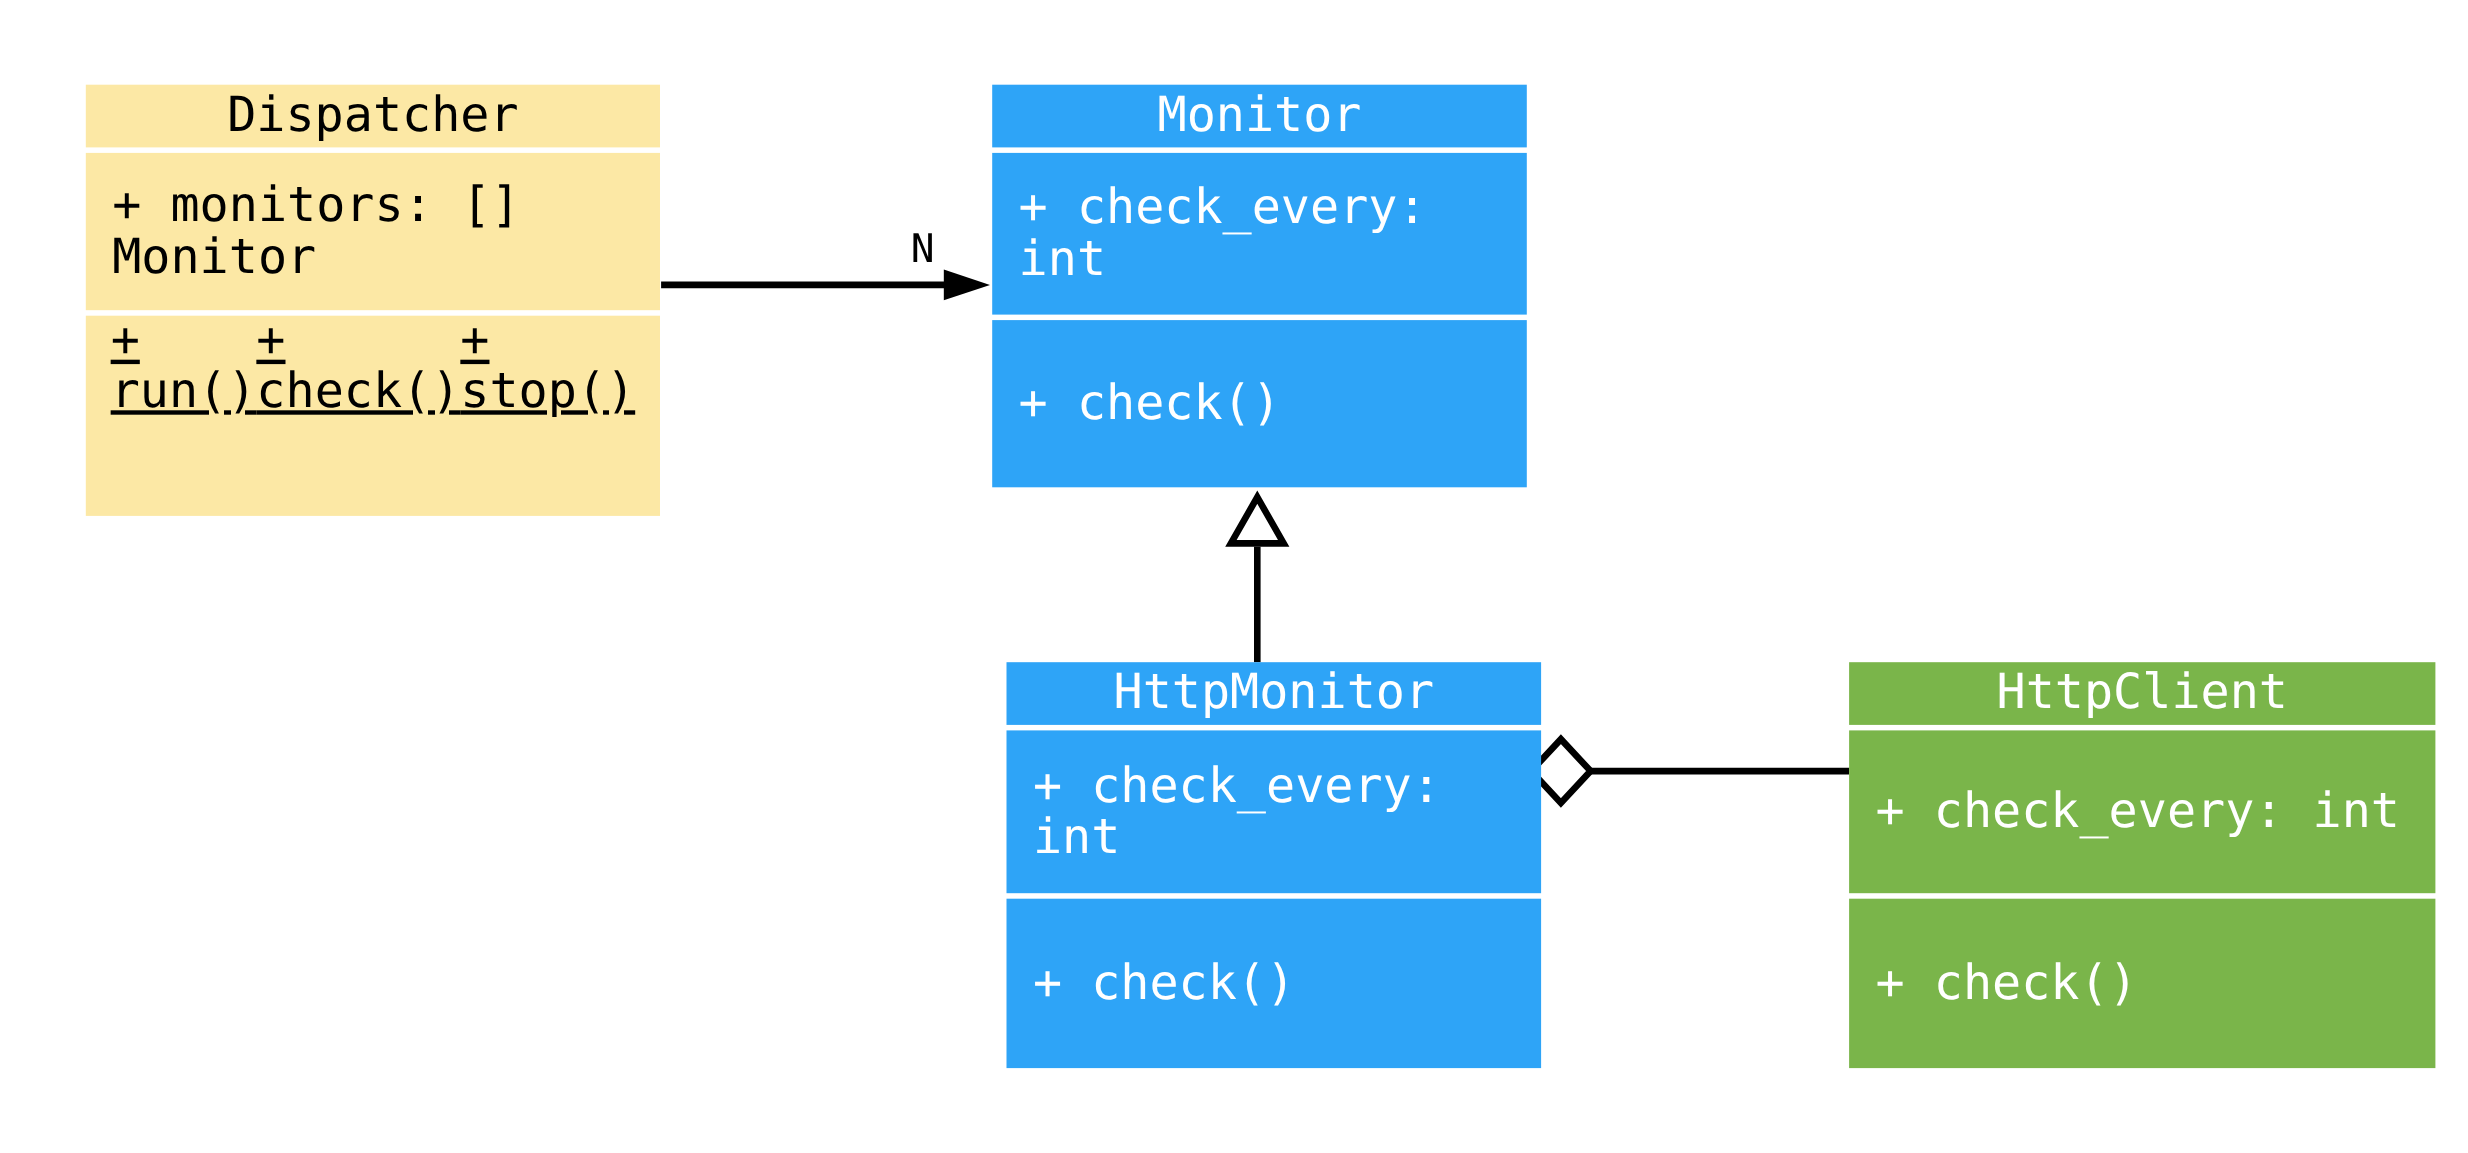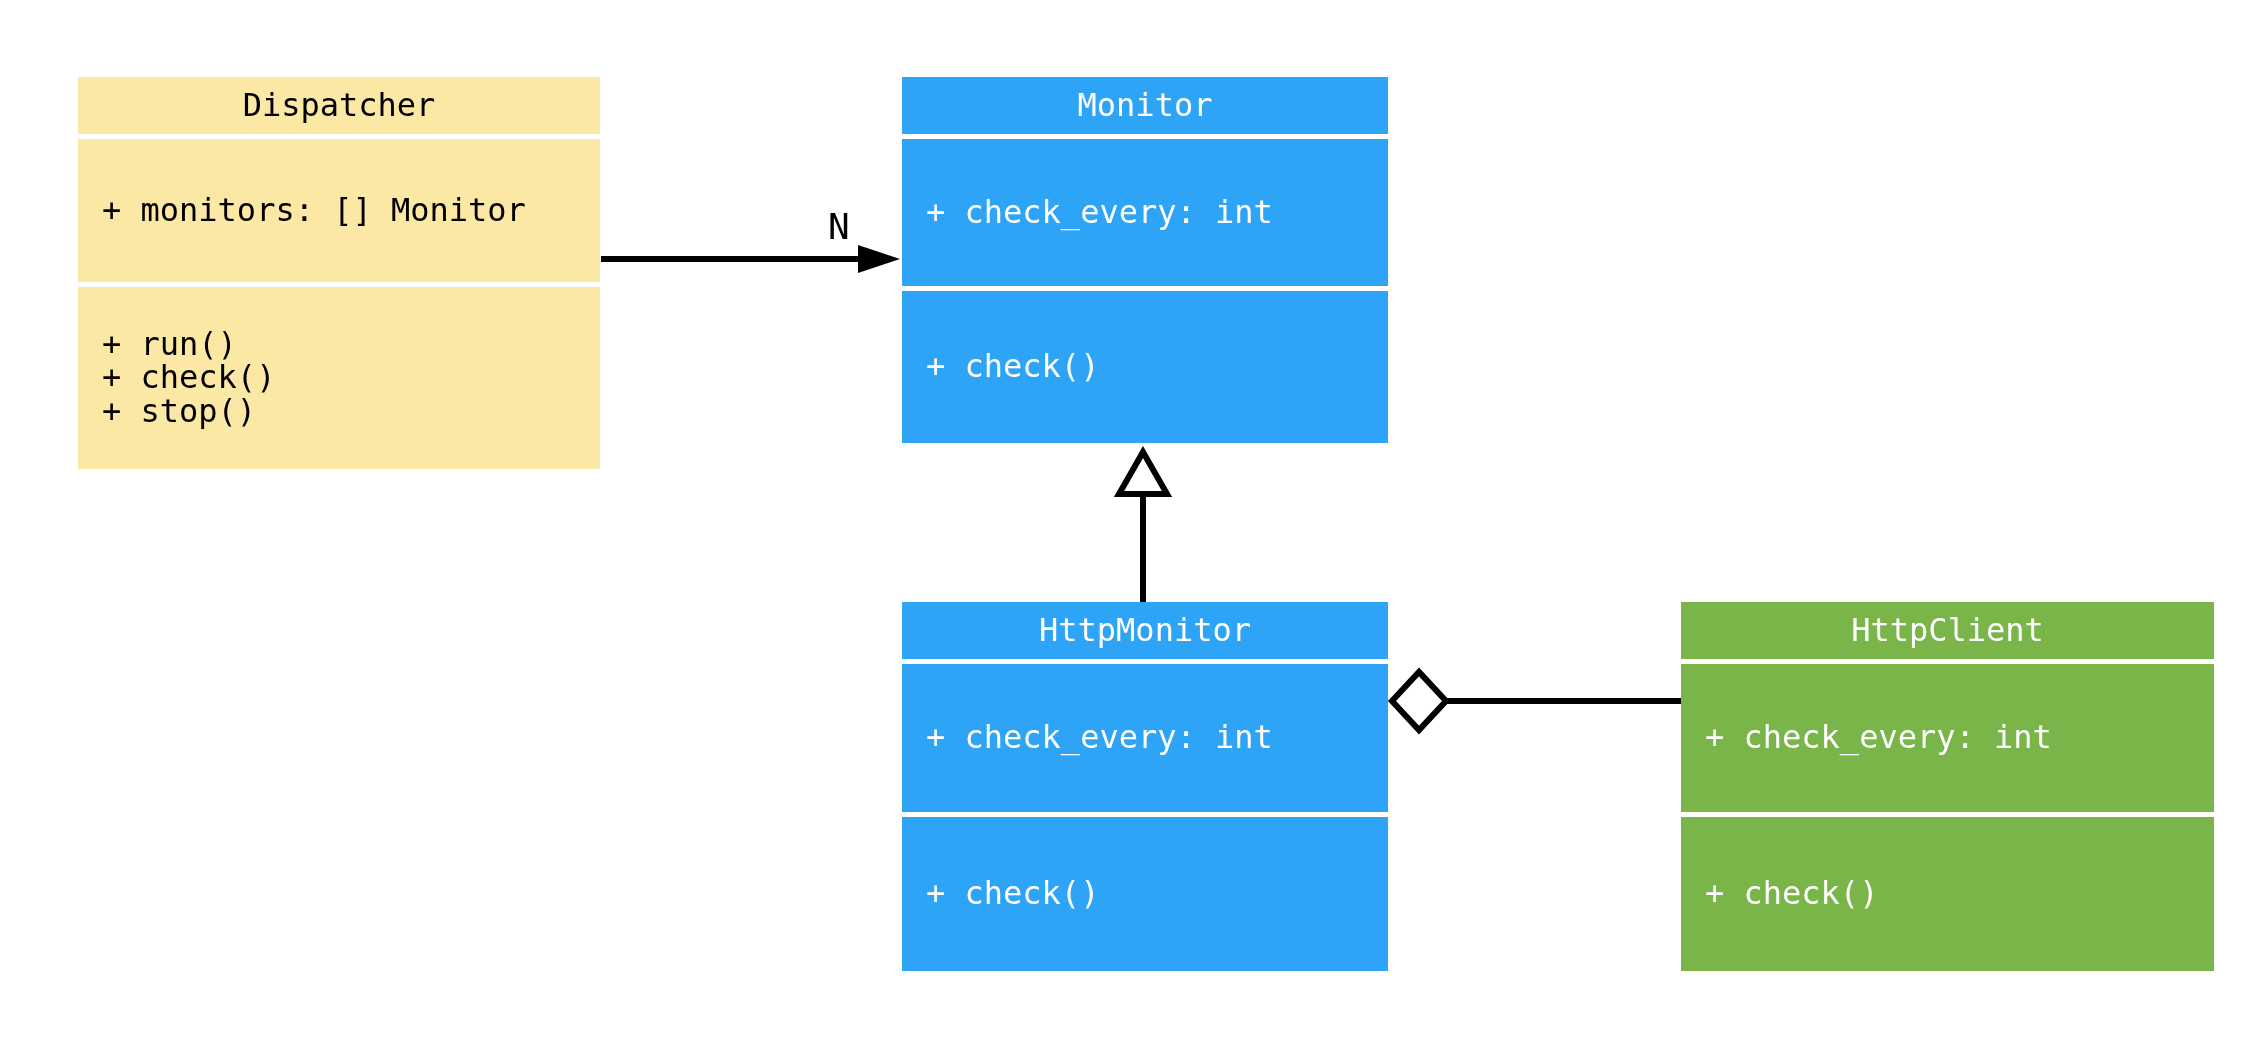--- a/index.html
+++ b/index.html
@@ -1,25 +1,25 @@
 <!DOCTYPE html>
 <html><head>
 <meta charset="utf-8">
 <style>
   html,body{margin:0;padding:0;background:#ffffff;}
   body{width:2244px;height:1048px;font-family:"DejaVu Sans Mono","Liberation Mono",monospace;}
   .canvas{position:relative;width:2244px;height:1048px;overflow:hidden;background:#ffffff;}
   svg.connectors{position:absolute;left:0;top:0;pointer-events:none;}
 
   .uml-class{position:absolute;display:flex;flex-direction:column;}
-  .sec{box-sizing:border-box;display:flex;align-items:center;font-size:32px;line-height:1.05;}
+  .sec{box-sizing:border-box;display:flex;align-items:center;font-size:44px;line-height:1.05;}
   .sec + .sec{margin-top:5px;}
   .sec.title{justify-content:center;padding:0;}
   .sec.body{padding:0 24px;}
-  .sec.multiline{flex-direction:column;align-items:flex-start;justify-content:center;}
+  .sec.multiline{flex-direction:row;align-items:flex-start;justify-content:center;text-decoration:underline;}
   .sec.multiline .line{display:block;}
   .italic-title{}
 
   
   .c-dispatcher{left:78px;top:77px;width:522px;}
   .c-dispatcher .title{height:57px;}
   .c-dispatcher .attrs{height:143px;}
   .c-dispatcher .methods{height:182px;}
 
   
@@ -80,21 +80,21 @@
   <div class="uml-class c-monitor" style="color: rgb(255, 255, 255);">
     <div class="sec title italic-title" style="background-color: rgb(46, 164, 247);">Monitor</div>
     <div class="sec body attrs" style="background-color: rgb(46, 164, 247);">
       <span class="line">+ check_every: int</span>
     </div>
     <div class="sec body methods" style="background-color: rgb(46, 164, 247);">
       <span class="line">+ check()</span>
     </div>
   </div>
 
-  <div class="uml-class c-httpmonitor" style="color: rgb(255, 255, 255);">
+  <div class="uml-class c-httpmonitor" style="color: rgb(255, 255, 255); margin-left: 13px;">
     <div class="sec title" style="background-color: rgb(46, 164, 247);">HttpMonitor</div>
     <div class="sec body attrs" style="background-color: rgb(46, 164, 247);">
       <span class="line">+ check_every: int</span>
     </div>
     <div class="sec body methods" style="background-color: rgb(46, 164, 247);">
       <span class="line">+ check()</span>
     </div>
   </div>
 
   <div class="uml-class c-httpclient" style="color: rgb(255, 255, 255);">

